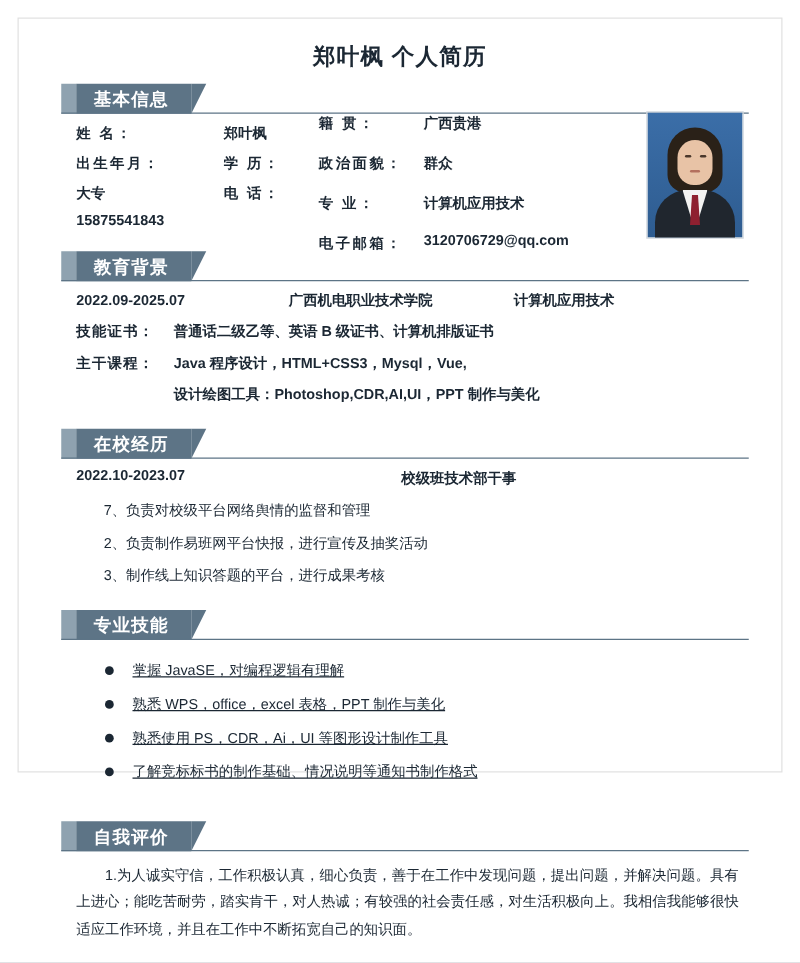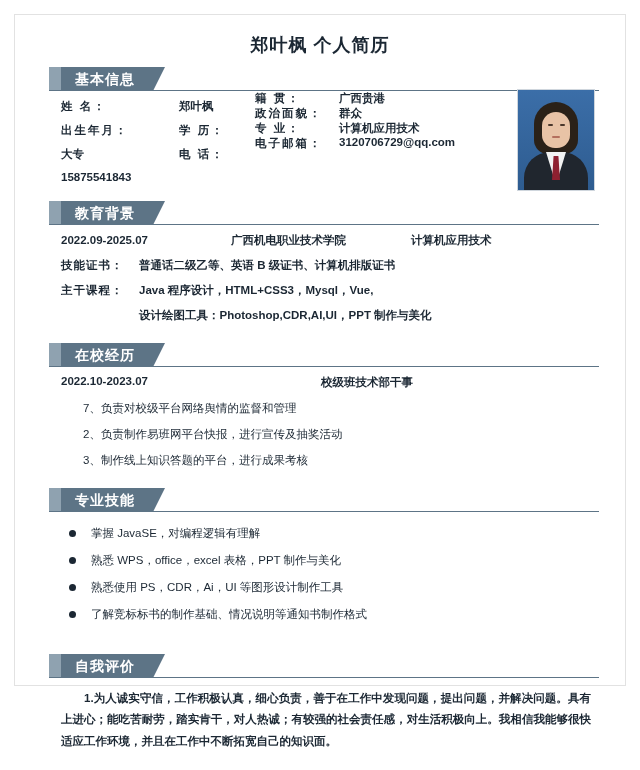--- a/index.html
+++ b/index.html
@@ -16,21 +16,21 @@
     height: 770px;
     background: #ffffff;
     overflow: hidden;
     box-sizing: border-box;
   }
   .sheet {
     position: absolute;
     left: 14px;
     top: 14px;
     width: 612px;
-    height: 672px;
+    height: 604px;
     background: #ffffff;
     border: 1px solid #e2e2e2;
     box-sizing: border-box;
   }
   .doc-title {
     text-align: center;
     font-size: 18px;
     font-weight: bold;
     color: #1b2733;
     letter-spacing: 1px;
@@ -101,21 +101,21 @@
     grid-template-columns: 118px 1fr;
     row-gap: 9px;
     width: 400px;
   }
   .info-col2 {
     position: absolute;
     left: 240px;
     top: 0;
     display: grid;
     grid-template-columns: 84px 1fr;
-    row-gap: 0;
+    row-gap: 17px;
     width: 280px;
   }
   .lbl {
     font-weight: bold;
     font-size: 11.5px;
     color: #1b2733;
     letter-spacing: 2px;
   }
   .val {
     font-weight: bold;
@@ -245,23 +245,24 @@
   }
   .exp-list li {
     margin-top: 11px;
     margin-left: 22px;
     font-size: 11.5px;
     color: #1b2733;
   }
 
   
   .skill-list {
-    margin: 0;
+    margin: 15px;
     padding: 0;
     list-style: none;
+    text-decoration: underline;
   }
   .skill-list li {
     position: relative;
     margin-top: 12px;
     padding-left: 30px;
     font-size: 11.5px;
     color: #1b2733;
   }
   .skill-list li .dot {
     position: absolute;
@@ -393,20 +394,20 @@
       </div>
     </div>
 
     <div class="section" style="margin-top:32px;">
       <div class="banner">
         <div class="notch"></div>
         <div class="bar">自我评价</div>
         <div class="tail" style="left: 138px;"></div>
         <div class="rule" style="top:23px;"></div>
       </div>
-      <div class="body eval" style="padding-top:10px; padding-right:34px;font-weight:bold;">
+      <div class="body eval" style="padding-top:10px; padding-right:34px;">
         <p>1.为人诚实守信，工作积极认真，细心负责，善于在工作中发现问题，提出问题，并解决问题。具有上进心；能吃苦耐劳，踏实肯干，对人热诚；有较强的社会责任感，对生活积极向上。我相信我能够很快适应工作环境，并且在工作中不断拓宽自己的知识面。</p>
 
       </div>
     </div>
 
   </div>
 </div>
 
 </body></html>

